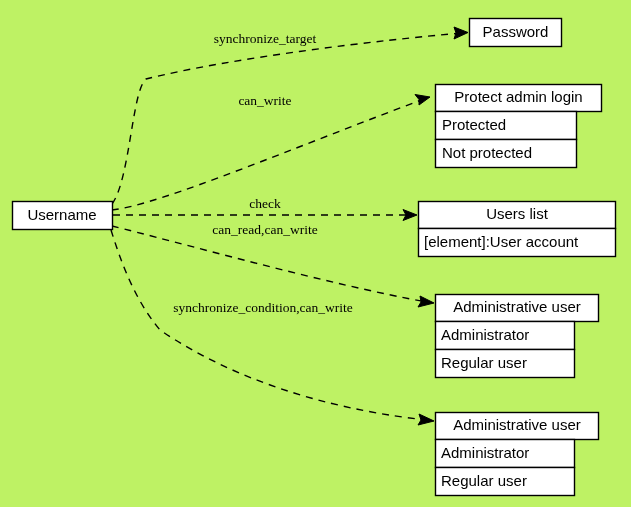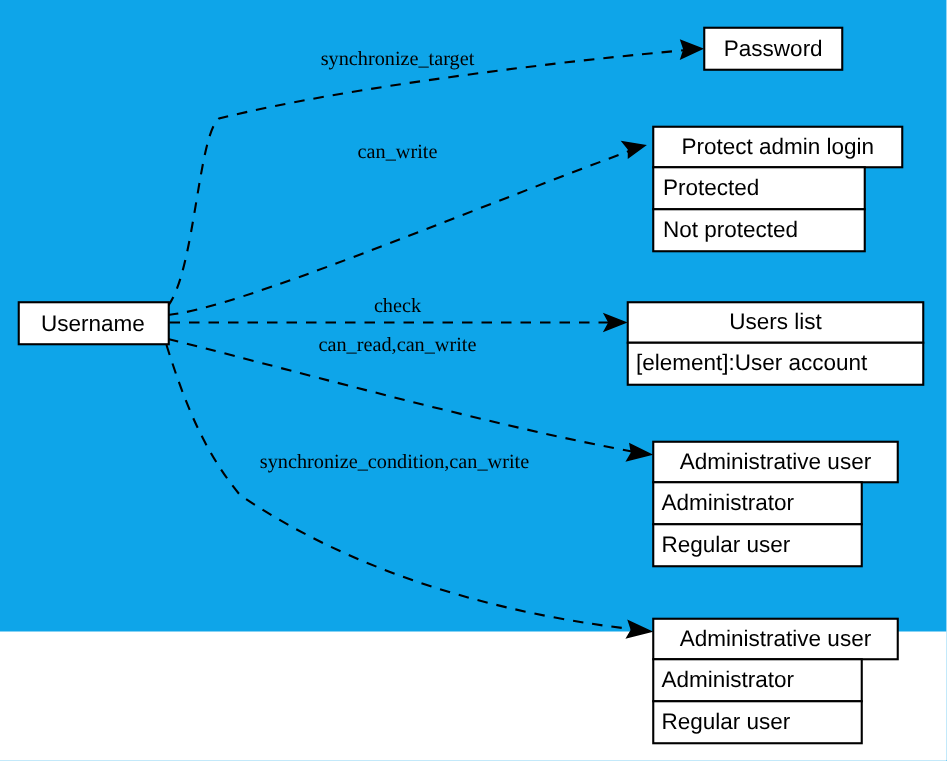--- a/index.html
+++ b/index.html
@@ -9,22 +9,22 @@
   }
   body {
     width: 631px;
     height: 507px;
     overflow: hidden;
     font-family: "Liberation Sans", sans-serif;
   }
   #diagram-root {
     position: relative;
     width: 631px;
-    height: 421px;
-    background: #0ea5e9;
+    height: 507px;
+    background: #bef264;
   }
   svg#graph {
     display: block;
     width: 631px;
     height: 507px;
   }
   .node-box {
     fill: #ffffff;
     stroke: #000000;
     stroke-width: 1.4;

